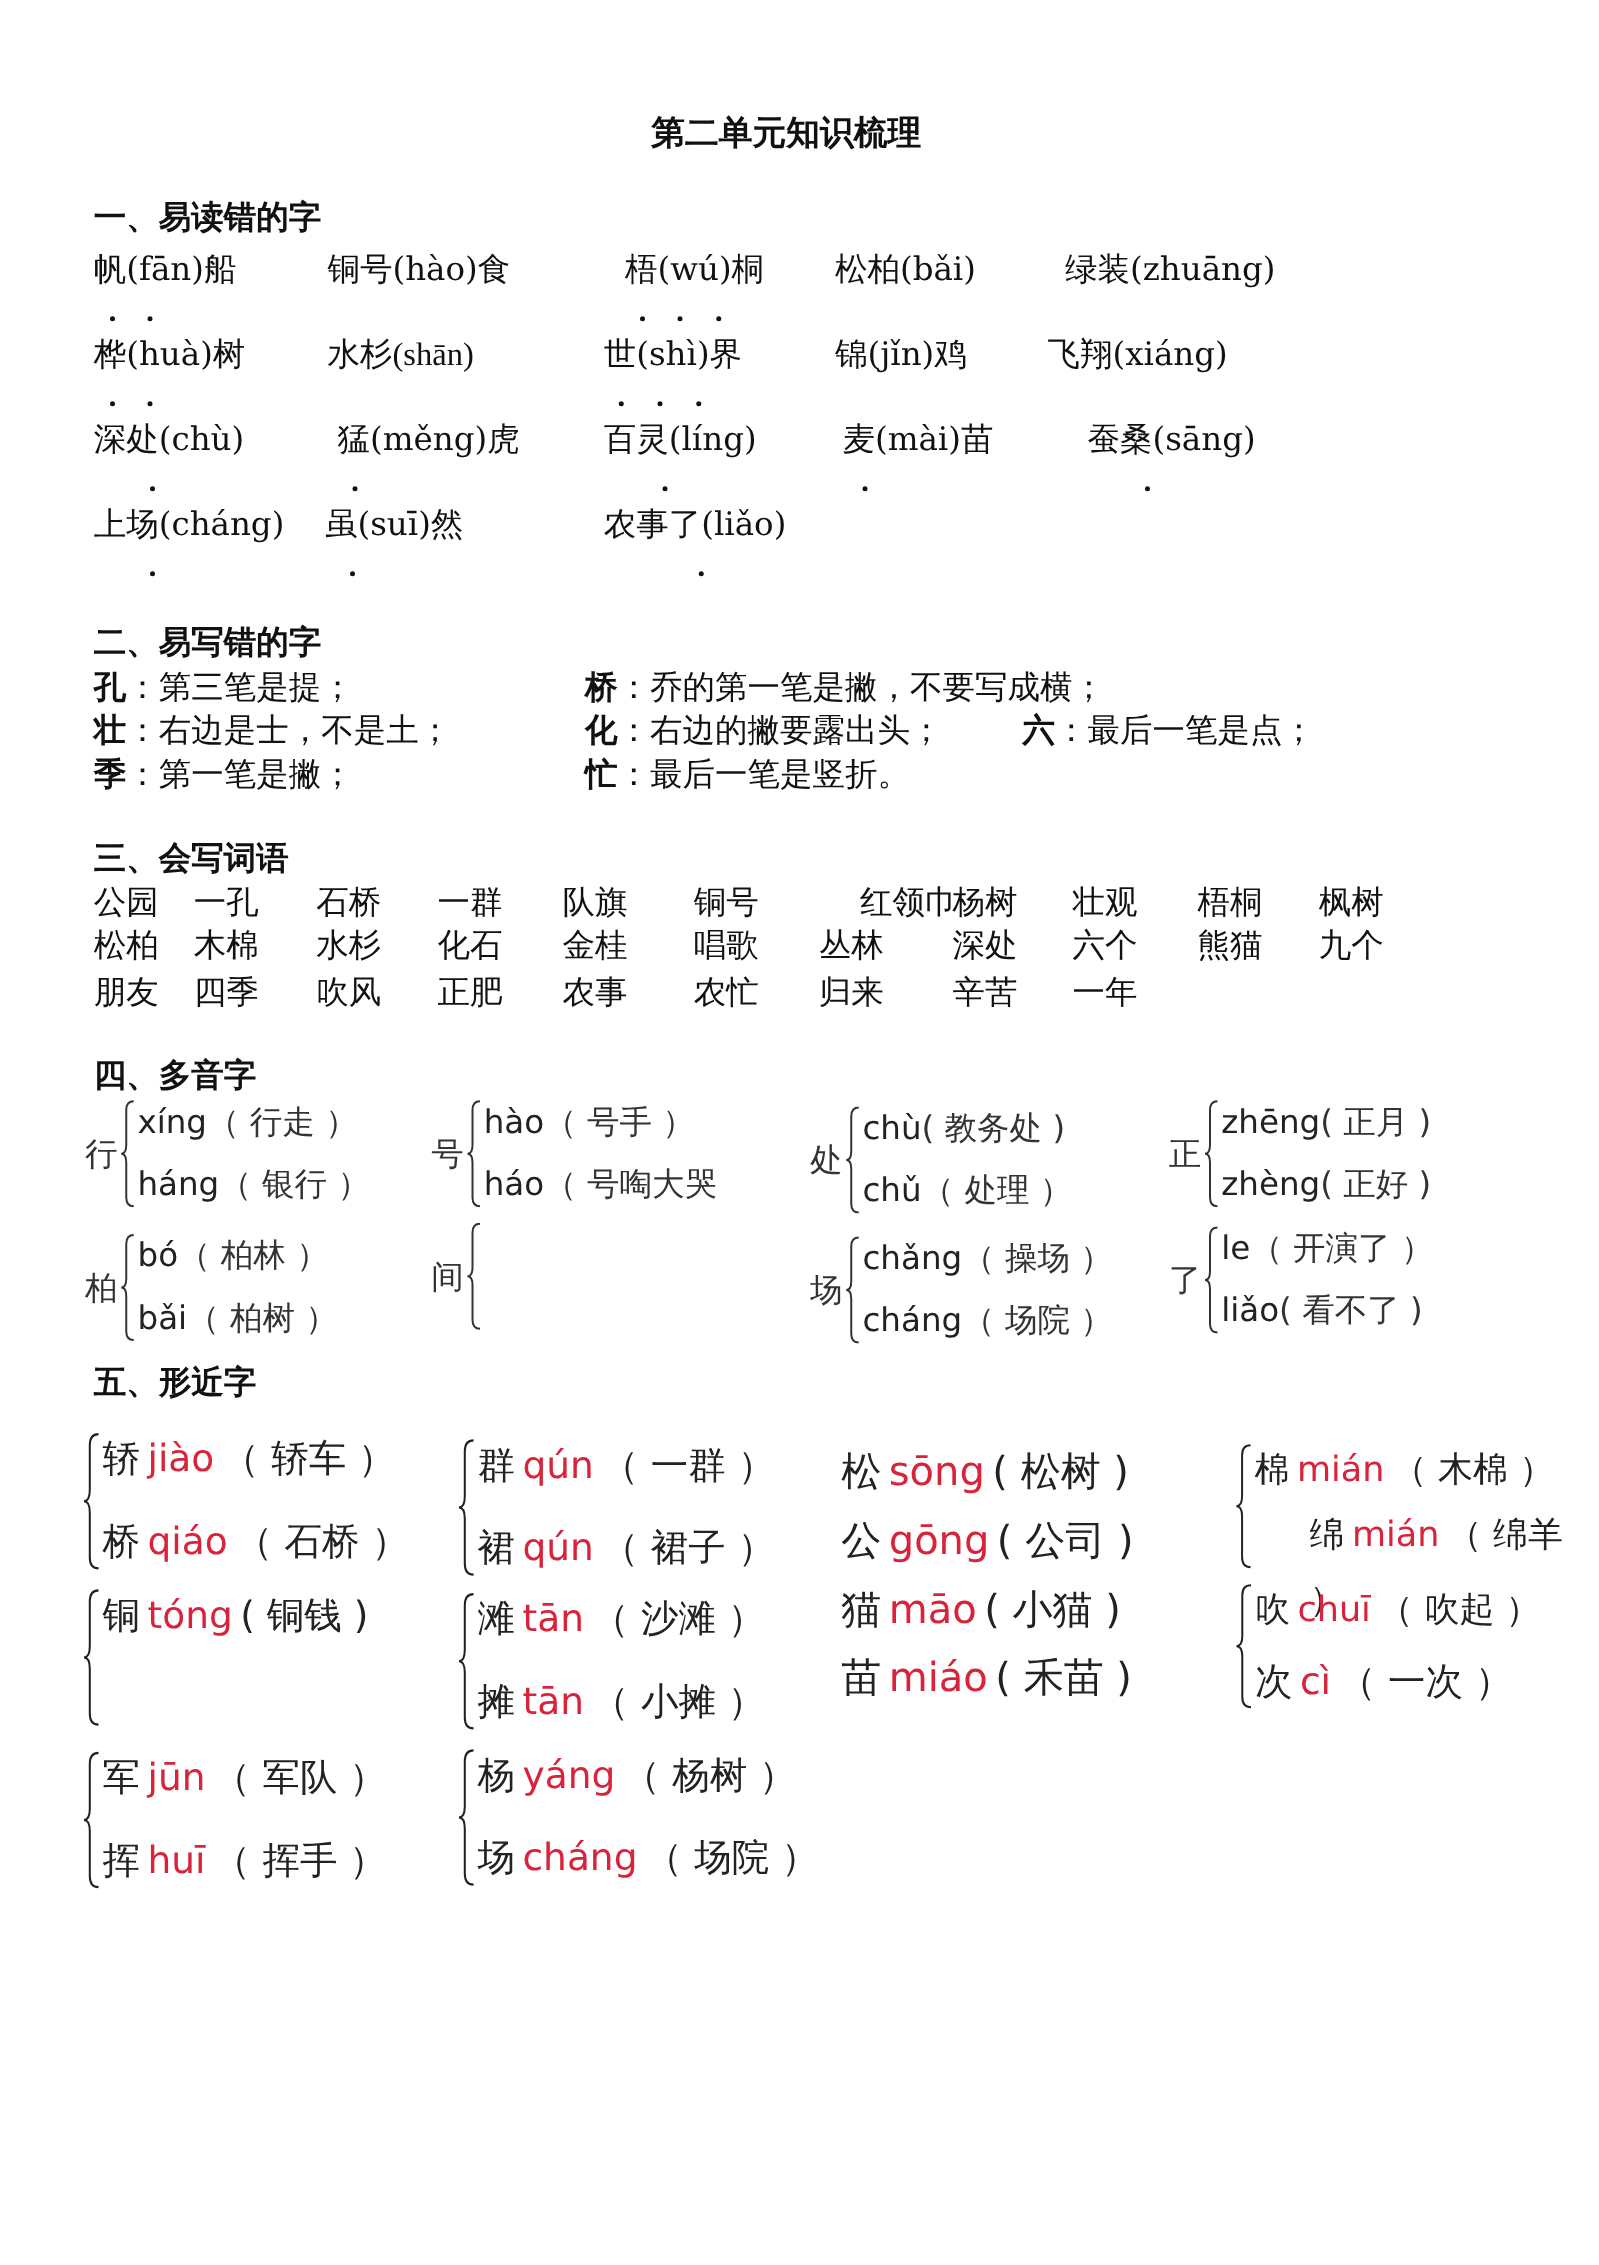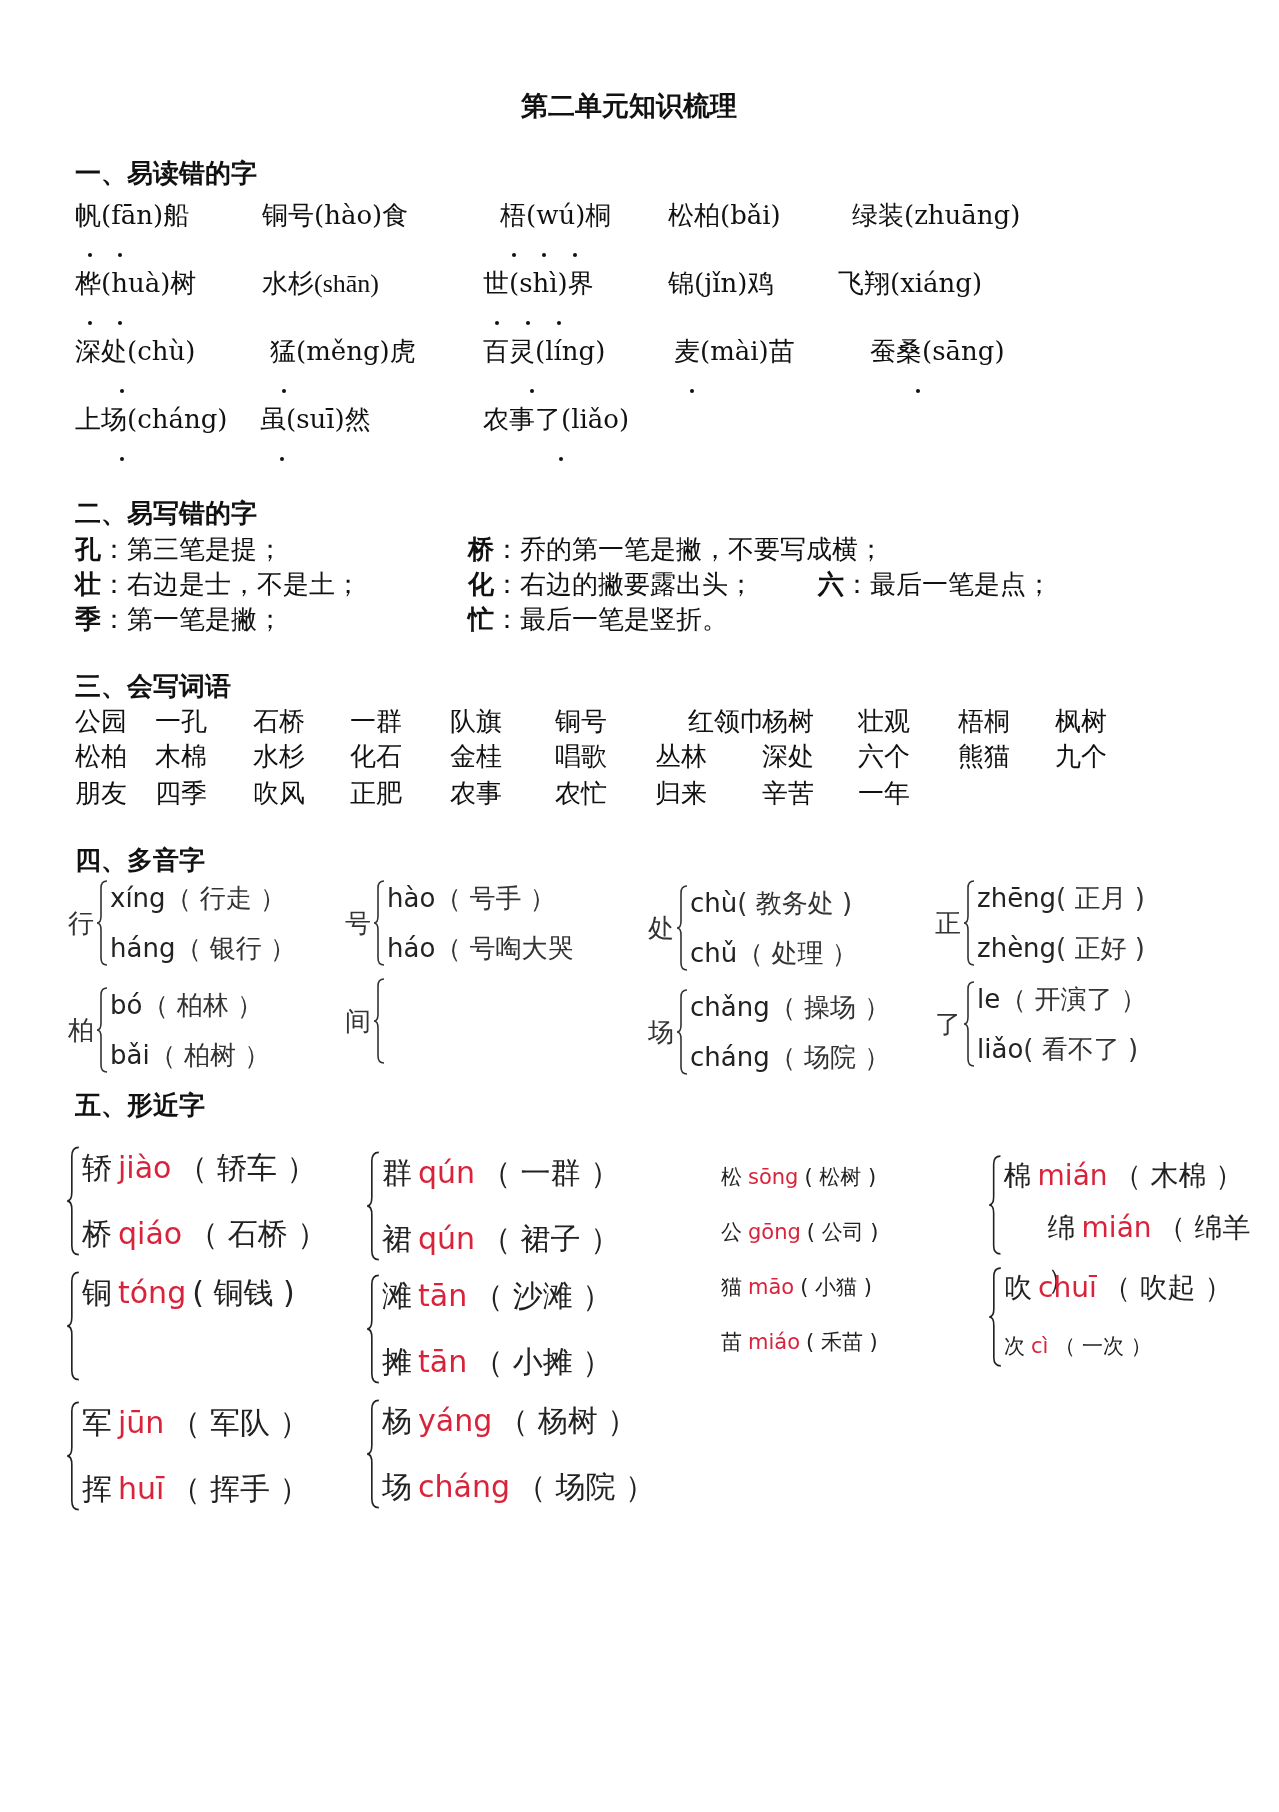--- a/index.html
+++ b/index.html
@@ -22,21 +22,21 @@
   .pl { font-family: "DejaVu Sans", "Liberation Sans", sans-serif; font-size: 26px; color: #222; line-height: 46px; }
   .pl .py { color: #222; }
   .pl .wd { color: #333; }
   
   .sim { position: absolute; display: flex; align-items: center; }
   .sim .brace { height: 110px; width: 14px; }
   .sim .lines { display: flex; flex-direction: column; justify-content: space-between; height: 122px; }
   .sl { font-family: "DejaVu Sans", "Liberation Sans", sans-serif; font-size: 30px; line-height: 56px; color: #222; }
   .sl .py { color: #d9233a; margin: 0 6px; }
   .simcol { position: absolute; display: flex; flex-direction: column; }
-  .simcol .sl { line-height: 55px; font-size: 21px; margin-left: 48px; }
+  .simcol .sl { line-height: 55px; font-size: 32px; }
 </style>
 </head>
 <body>
 
 <div class="abs title" style="left:521px; top:88px;">第二单元知识梳理</div>
 
 <div class="abs h2" style="left:75px; top:156px;">一、易读错的字</div>
 
 <div>
 
@@ -350,16 +350,16 @@
   </div>
 
   <div class="sim" style="left:988px; top:1262px;">
     <span class="brace" style="height:100px;">
         <svg viewBox="0 0 12 86" preserveAspectRatio="none">
           <path d="M11 1 Q5 1 5 8 L5 36 Q5 43 1 43 Q5 43 5 50 L5 78 Q5 85 11 85" fill="none" stroke="#222" stroke-width="1.4"></path>
         </svg>
       </span>
     <div class="lines" style="height:110px;">
       <div class="sl" style="font-size:28px; line-height:52px;"><span>吹</span><span class="py">chuī</span><span>（ 吹起 ）</span></div>
-      <div class="sl" style="font-size:21px; line-height:52px;"><span>次</span><span class="py">cì</span><span>（ 一次 ）</span></div>
+      <div class="sl" style="font-size:30px; line-height:52px;"><span>次</span><span class="py">cì</span><span>（ 一次 ）</span></div>
     </div>
   </div>
 </div>
 
 </body></html>

